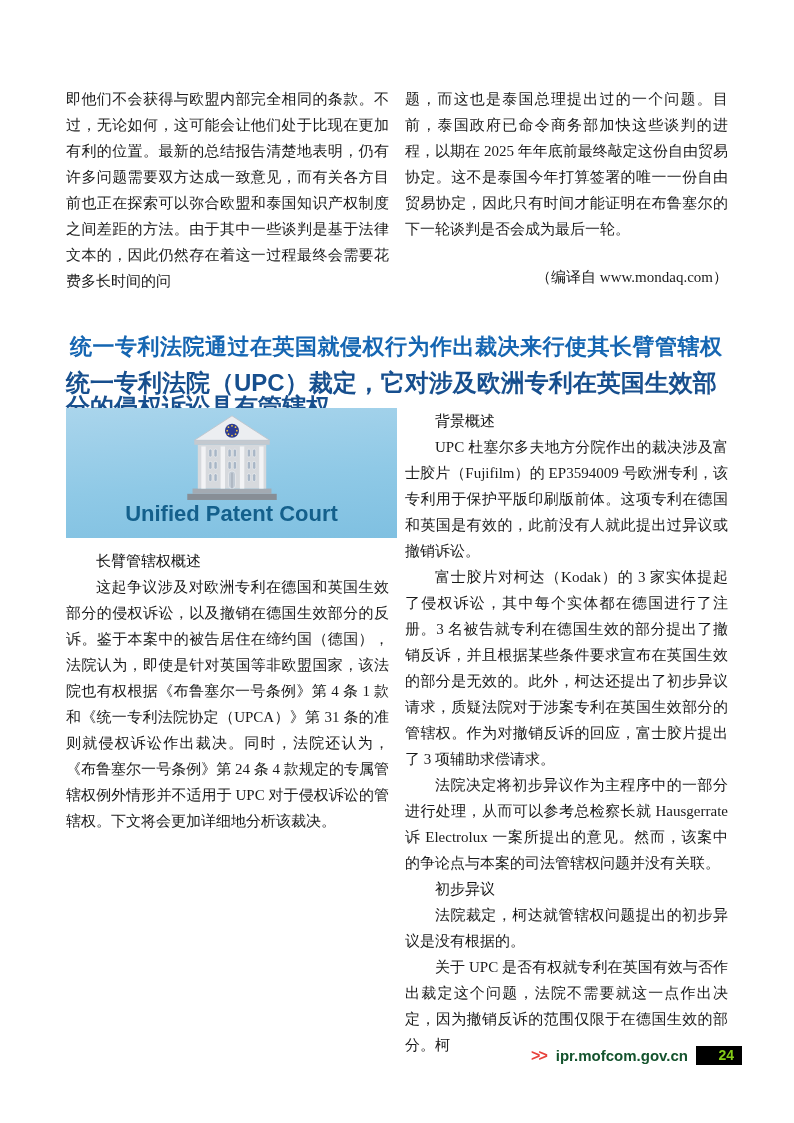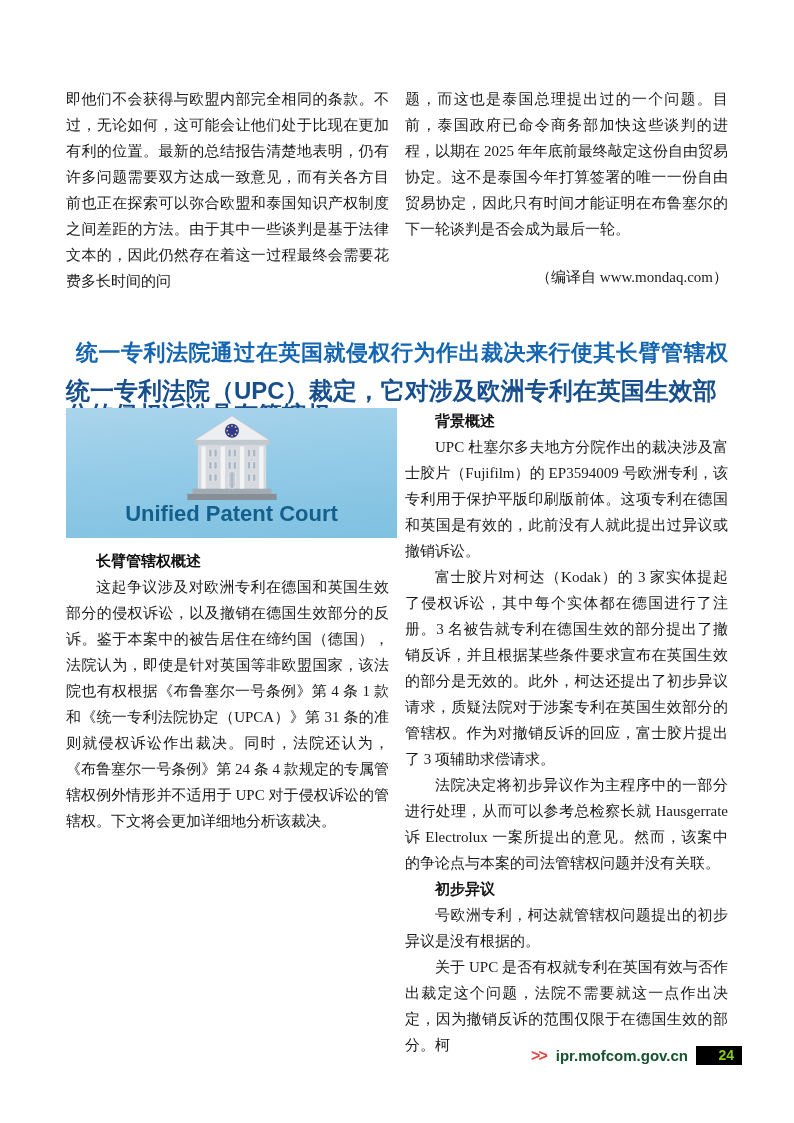--- a/index.html
+++ b/index.html
@@ -6,35 +6,35 @@
   .page{position:relative;width:794px;height:1123px;background:#ffffff;overflow:hidden;
         font-family:"Liberation Serif","DejaVu Serif",serif;color:#1a1a1a;}
   
   .top-section{position:absolute;top:86px;left:66px;width:662px;display:flex;gap:16px;}
   .col{width:323px;}
   p.body-par{margin:0;font-size:15px;line-height:26px;text-align:justify;color:#1a1a1a;}
   p.indent{text-indent:2em;}
   .source-line{margin:22px 0 0 0;font-size:15px;line-height:26px;text-align:right;color:#1a1a1a;}
   
   .headline{position:absolute;top:327px;left:66px;width:666px;}
-  .article-title{margin:10px;font-family:"Liberation Sans","DejaVu Sans",sans-serif;
+  .article-title{margin:4px;font-family:"Liberation Sans","DejaVu Sans",sans-serif;
         font-weight:bold;font-size:22px;line-height:32px;letter-spacing:0.5px;
         color:#1566b2;white-space:nowrap;}
   .article-subtitle{margin:8px 0 0 0;font-family:"Liberation Sans","DejaVu Sans",sans-serif;
         font-weight:bold;font-size:24px;line-height:24px;color:#174f8e;}
   
   .article-cols{position:absolute;top:408px;left:66px;width:662px;display:flex;gap:16px;}
   .banner{position:relative;width:323px;height:130px;margin:0 0 10px 0;
         background:linear-gradient(175deg,#aad5ec 0%,#8fc9e6 55%,#7fc0e1 100%);padding-left:8px;}
   .banner svg{position:absolute;top:5px;left:50%;transform:translateX(-50%);}
   .banner-caption{position:absolute;left:0;right:0;bottom:11px;text-align:center;
         font-family:"Liberation Sans","DejaVu Sans",sans-serif;font-weight:bold;
         font-size:22px;color:#14608c;}
   h3.sec-heading{margin:0;font-family:"Liberation Sans","DejaVu Sans",sans-serif;
-        font-weight:bold;font-size:15px;line-height:26px;color:#111111;text-indent:2em;}
+        font-weight:normal;font-size:15px;line-height:26px;color:#111111;text-indent:2em;}
   
   .page-footer{position:absolute;top:1046px;right:52px;display:flex;align-items:center;gap:8px;
         font-family:"Liberation Sans","DejaVu Sans",sans-serif;}
   .chevrons{color:#e8423c;font-weight:bold;font-size:16px;letter-spacing:-2px;padding-right:2px;}
   .site{font-size:15px;font-weight:700;color:#14532d;}
   .pagebox{background:#000000;color:#84cc16;font-weight:bold;font-size:14px;
         width:46px;height:19px;line-height:19px;text-align:right;
         padding-right:8px;box-sizing:border-box;}
 </style>
 </head>
@@ -120,21 +120,21 @@
       <h3 class="sec-heading">长臂管辖权概述</h3>
       <p class="body-par indent">这起争议涉及对欧洲专利在德国和英国生效部分的侵权诉讼，以及撤销在德国生效部分的反诉。鉴于本案中的被告居住在缔约国（德国），法院认为，即使是针对英国等非欧盟国家，该法院也有权根据《布鲁塞尔一号条例》第 4 条 1 款和《统一专利法院协定（UPCA）》第 31 条的准则就侵权诉讼作出裁决。同时，法院还认为，《布鲁塞尔一号条例》第 24 条 4 款规定的专属管辖权例外情形并不适用于 UPC 对于侵权诉讼的管辖权。下文将会更加详细地分析该裁决。</p>
     </div>
 
     <div class="col">
       <h3 class="sec-heading">背景概述</h3>
       <p class="body-par indent">UPC 杜塞尔多夫地方分院作出的裁决涉及富士胶片（Fujifilm）的 EP3594009 号欧洲专利，该专利用于保护平版印刷版前体。这项专利在德国和英国是有效的，此前没有人就此提出过异议或撤销诉讼。</p>
       <p class="body-par indent">富士胶片对柯达（Kodak）的 3 家实体提起了侵权诉讼，其中每个实体都在德国进行了注册。3 名被告就专利在德国生效的部分提出了撤销反诉，并且根据某些条件要求宣布在英国生效的部分是无效的。此外，柯达还提出了初步异议请求，质疑法院对于涉案专利在英国生效部分的管辖权。作为对撤销反诉的回应，富士胶片提出了 3 项辅助求偿请求。</p>
       <p class="body-par indent">法院决定将初步异议作为主程序中的一部分进行处理，从而可以参考总检察长就 Hausgerrate 诉 Electrolux 一案所提出的意见。然而，该案中的争论点与本案的司法管辖权问题并没有关联。</p>
       <h3 class="sec-heading">初步异议</h3>
-      <p class="body-par indent">号欧洲专利，柯达就管辖权问题提出的初步异议是没有根据的。</p>
+      <p class="body-par indent">法院裁定，柯达就管辖权问题提出的初步异议是没有根据的。</p>
       <p class="body-par indent">关于 UPC 是否有权就专利在英国有效与否作出裁定这个问题，法院不需要就这一点作出决定，因为撤销反诉的范围仅限于在德国生效的部分。柯</p>
     </div>
   </div>
 
   <div class="page-footer">
     <span class="chevrons">&gt;&gt;</span>
     <span class="site">ipr.mofcom.gov.cn</span>
     <span class="pagebox">24</span>
   </div>
 

